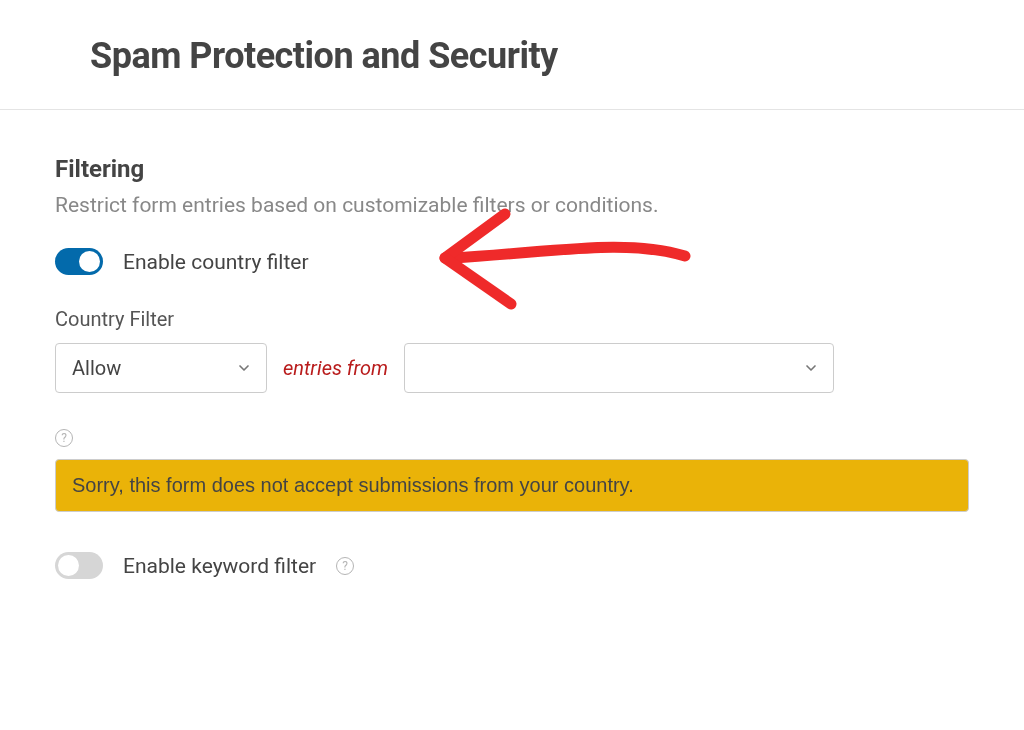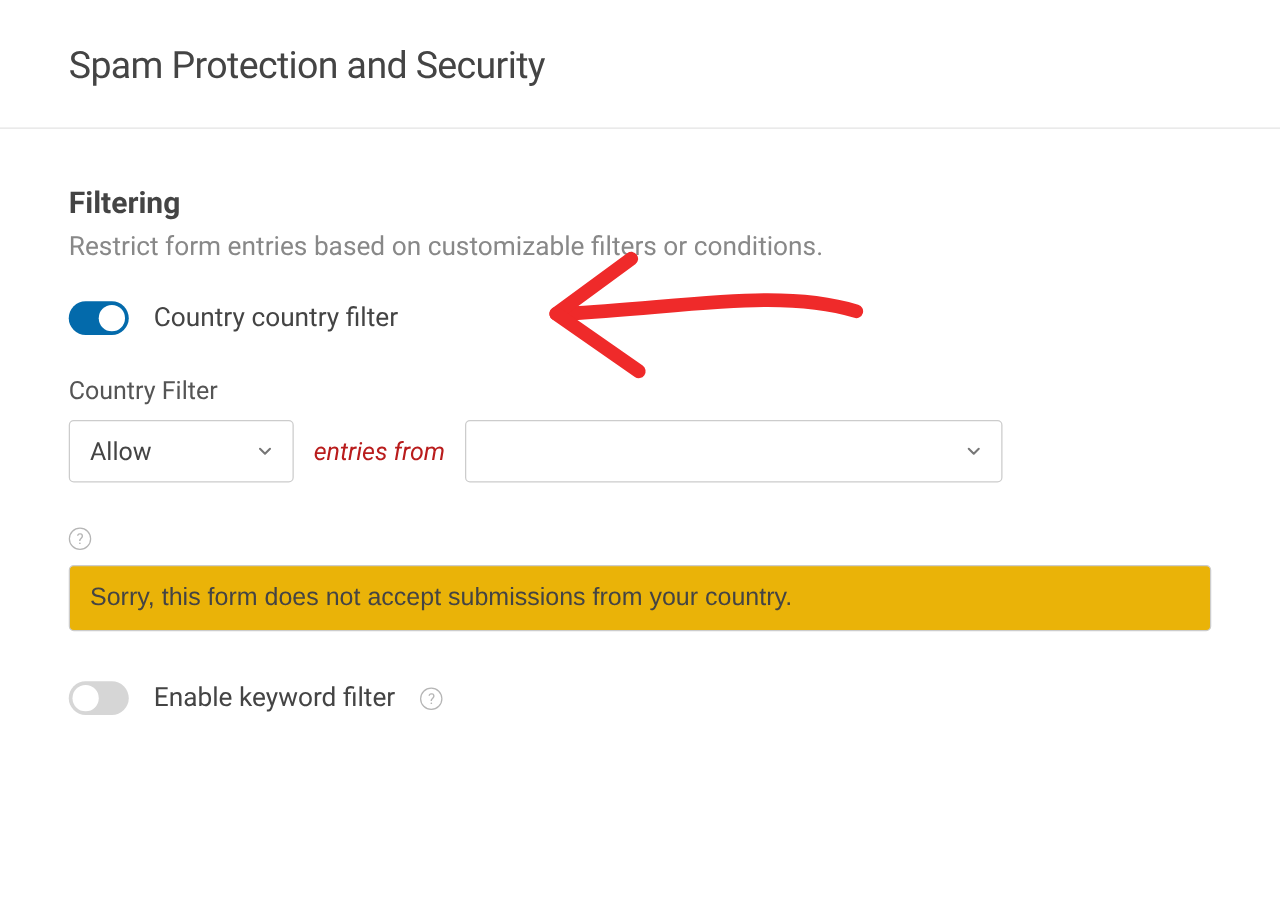--- a/index.html
+++ b/index.html
@@ -9,25 +9,26 @@
     }
     body {
       font-family: -apple-system, BlinkMacSystemFont, "Segoe UI", Roboto, Helvetica, Arial, sans-serif;
       background: #ffffff;
       width: 1024px;
       height: 730px;
       padding: 35px 55px 0 55px;
       color: #444;
     }
     h1.page-title {
-      font-size: 30px;
-      font-weight: 400;
+      font-size: 36px;
+      font-weight: 700;
       color: #444;
       margin-bottom: 32px;
       letter-spacing: -0.5px;
+      margin-left: 35px;
     }
     hr.divider {
       border: none;
       border-top: 1px solid #e4e4e4;
       margin-bottom: 45px;
       margin-left: -55px;
       margin-right: -55px;
     }
     h2.section-title {
       font-size: 24px;
@@ -100,21 +101,21 @@
       padding: 12px 40px 12px 16px;
       font-size: 20px;
       color: #444;
       background: #fff;
       position: relative;
       cursor: pointer;
       display: flex;
       align-items: center;
     }
     .select-box.allow {
-      width: 180px;
+      width: 212px;
       text-align: right;
     }
     .select-box.countries {
       width: 430px;
       min-height: 50px;
     }
     .chevron {
       position: absolute;
       right: 14px;
       top: 50%;
@@ -169,21 +170,21 @@
 
 <hr class="divider">
 
 <h2 class="section-title">Filtering</h2>
 <p class="section-description">Restrict form entries based on customizable filters or conditions.</p>
 
 <div class="toggle-row">
   <div class="toggle on">
     <div class="toggle-knob"></div>
   </div>
-  <span class="toggle-label">Country country filter</span>
+  <span class="toggle-label">Enable country filter</span>
 
   <svg class="annotation-arrow" width="260" height="110" viewBox="0 0 260 110">
     <path d="M 250 48 C 190 30, 120 44, 18 50" stroke="#ef2a2a" stroke-width="11" fill="none" stroke-linecap="round"></path>
     <path d="M 70 6 L 10 50" stroke="#ef2a2a" stroke-width="11" fill="none" stroke-linecap="round"></path>
     <path d="M 76 96 L 10 50" stroke="#ef2a2a" stroke-width="11" fill="none" stroke-linecap="round"></path>
   </svg>
 </div>
 
 <div class="field-label">
   <span>Country Filter</span>

